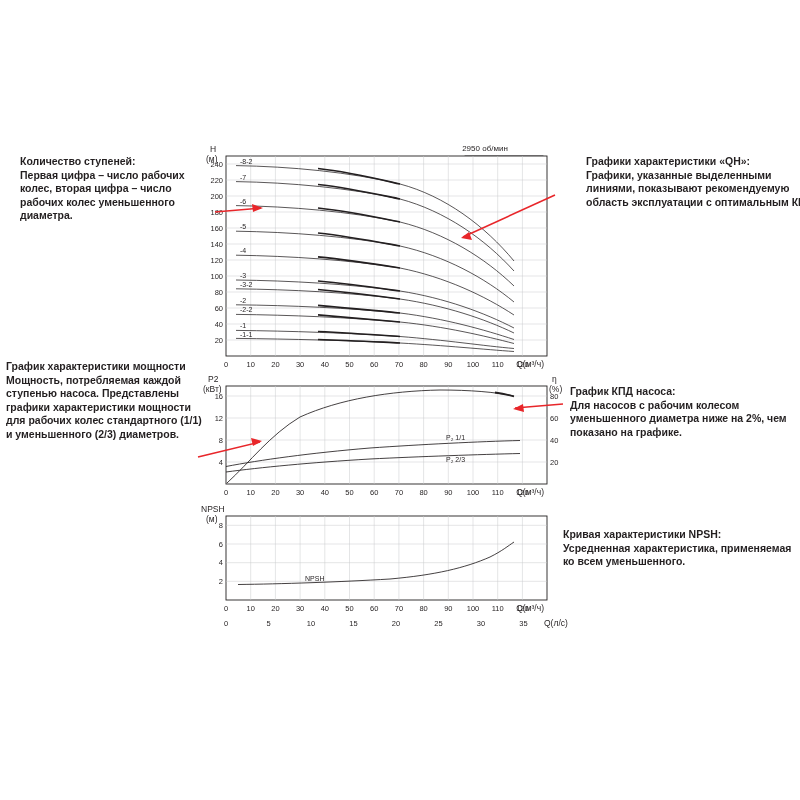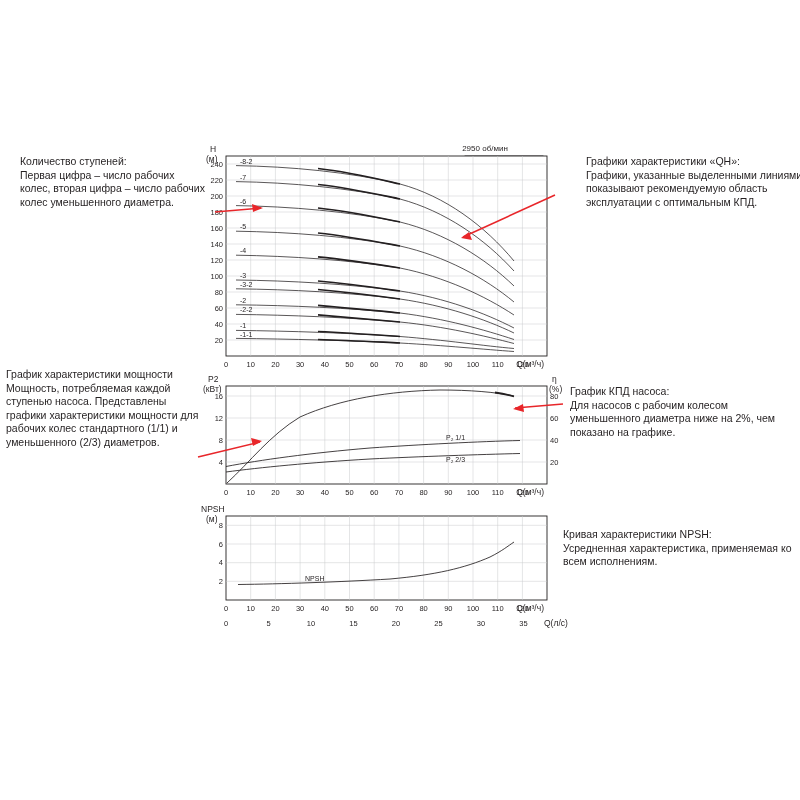--- a/index.html
+++ b/index.html
@@ -1,45 +1,45 @@
 <!DOCTYPE html>
 <html><head>
 <meta charset="utf-8">
 <style>
   html,body{margin:0;padding:0;}
   body{width:800px;height:800px;background:#ffffff;font-family:"Liberation Sans",sans-serif;position:relative;overflow:hidden;}
   .ann{position:absolute;font-size:10.5px;line-height:13.5px;color:#231f20;}
-  .ann-left{text-align:left;}
+  .ann-left{text-align:left;font-weight:bold;}
   .chartwrap{position:absolute;}
   svg{display:block;}
   .axis-label{font-size:8.5px;fill:#231f20;font-family:"Liberation Sans",sans-serif;}
   .tick{font-size:7.5px;fill:#231f20;font-family:"Liberation Sans",sans-serif;}
   .curve-label{font-size:7px;fill:#231f20;font-family:"Liberation Sans",sans-serif;}
   .title-txt{font-size:8px;fill:#231f20;font-family:"Liberation Sans",sans-serif;}
   .box-txt{font-size:8.5px;fill:#231f20;font-family:"Liberation Sans",sans-serif;}
   .arrow{stroke:#e8262a;stroke-width:1.6;fill:none;}
   .arrowhead{fill:#e8262a;}
 </style>
 </head>
 <body>
 
 <div class="ann ann-left" style="left:20px;top:155px;width:185px;white-space:pre-line;">Количество ступеней:
 Первая цифра – число рабочих колес, вторая цифра – число рабочих колес уменьшенного диаметра.</div>
 
 <div class="ann ann-left" style="left:586px;top:155px;width:232px;white-space:pre-line;">Графики характеристики «QH»:
 Графики, указанные выделенными линиями, показывают рекомендуемую область эксплуатации с оптимальным КПД.</div>
 
-<div class="ann ann-left" style="left:6px;top:368px;width:196px;white-space:pre-line;">График характеристики мощности
+<div class="ann ann-left" style="left:6px;top:360px;width:196px;white-space:pre-line;">График характеристики мощности
 Мощность, потребляемая каждой ступенью насоса. Представлены графики характеристики мощности для рабочих колес стандартного (1/1) и уменьшенного (2/3) диаметров.</div>
 
 <div class="ann ann-left" style="left:570px;top:385px;width:224px;white-space:pre-line;">График КПД насоса:
 Для насосов с рабочим колесом уменьшенного диаметра ниже на 2%, чем показано на графике.</div>
 
 <div class="ann ann-left" style="left:563px;top:528px;width:232px;white-space:pre-line;">Кривая характеристики NPSH:
-Усредненная характеристика, применяемая ко всем исполнениям.</div>
+Усредненная характеристика, применяемая ко всем уменьшенного.</div>
 
 <div class="chartwrap" style="left:200px;top:140px;">
 <svg width="375" height="490" viewBox="0 0 375 490" xmlns="http://www.w3.org/2000/svg">
 
   <text class="title-txt" x="285" y="11" text-anchor="middle">2950 об/мин</text>
   <rect x="265" y="16" width="78" height="15" fill="#ffffff" stroke="#231f20" stroke-width="0.8"></rect>
   <text class="box-txt" x="304" y="27" text-anchor="middle">CDM/CDMF95</text>
 
   <text class="axis-label" x="10" y="12">H</text>
   <text class="axis-label" x="6" y="22">(м)</text>

